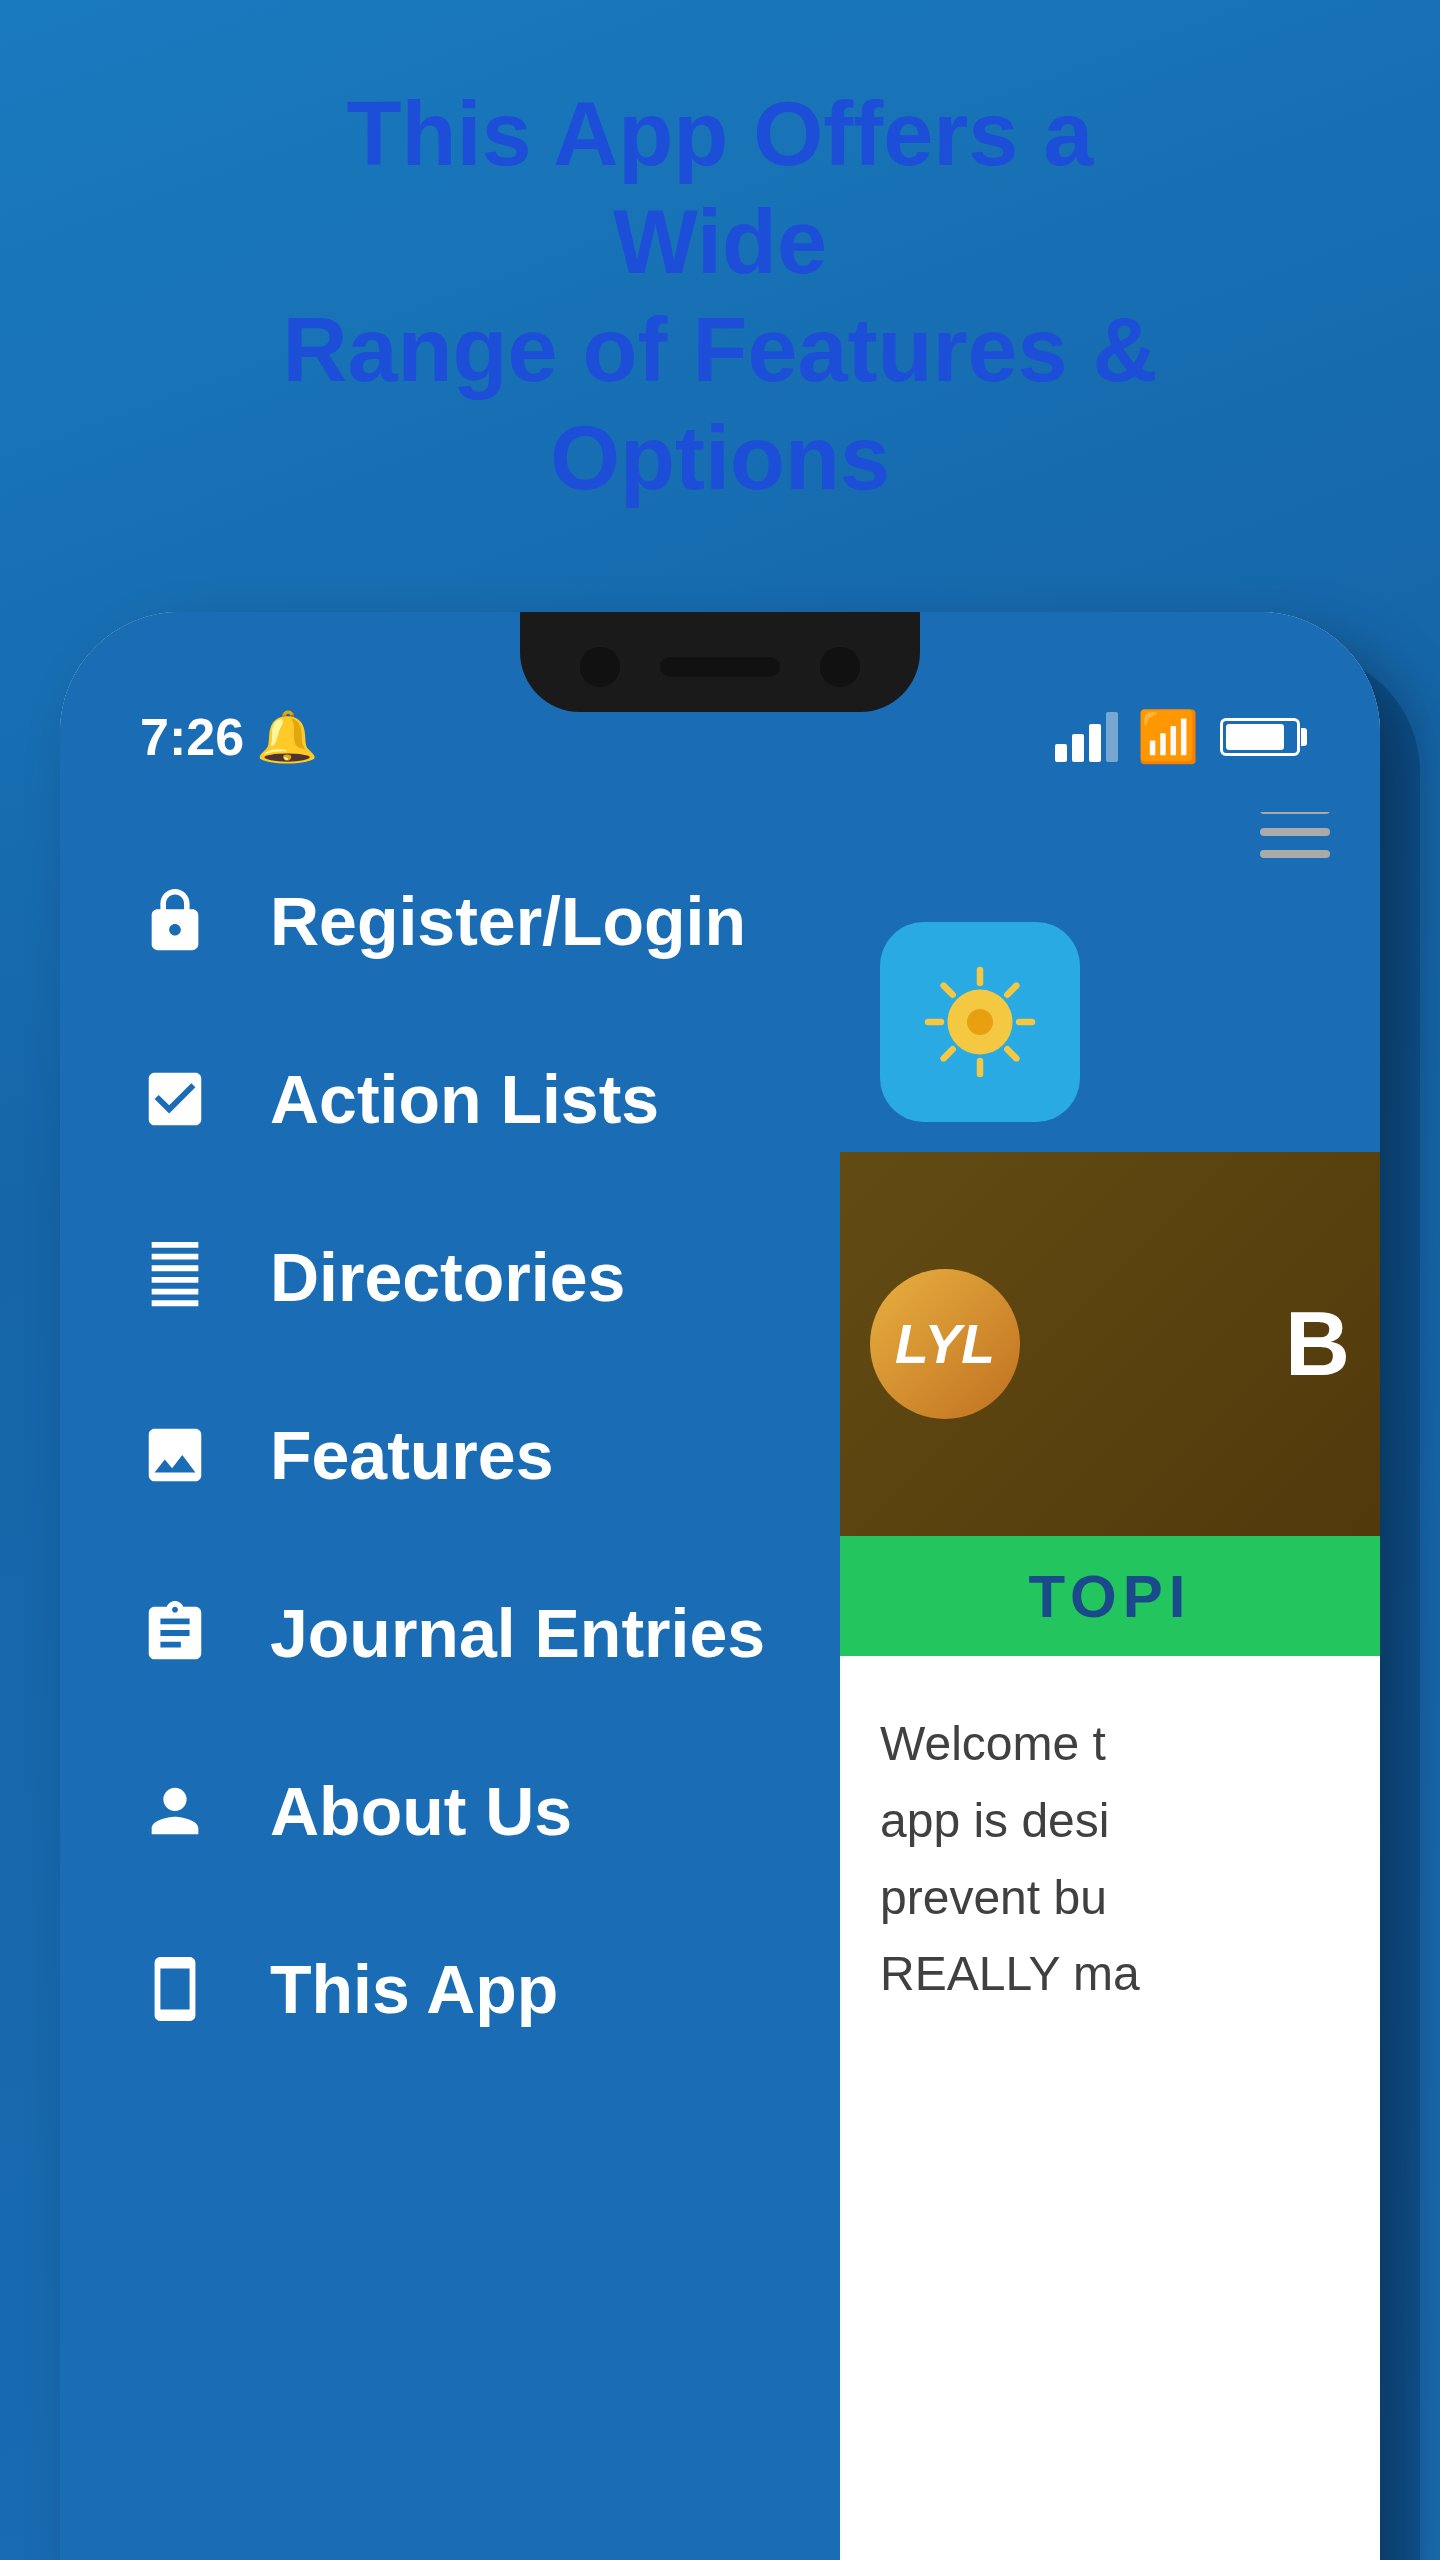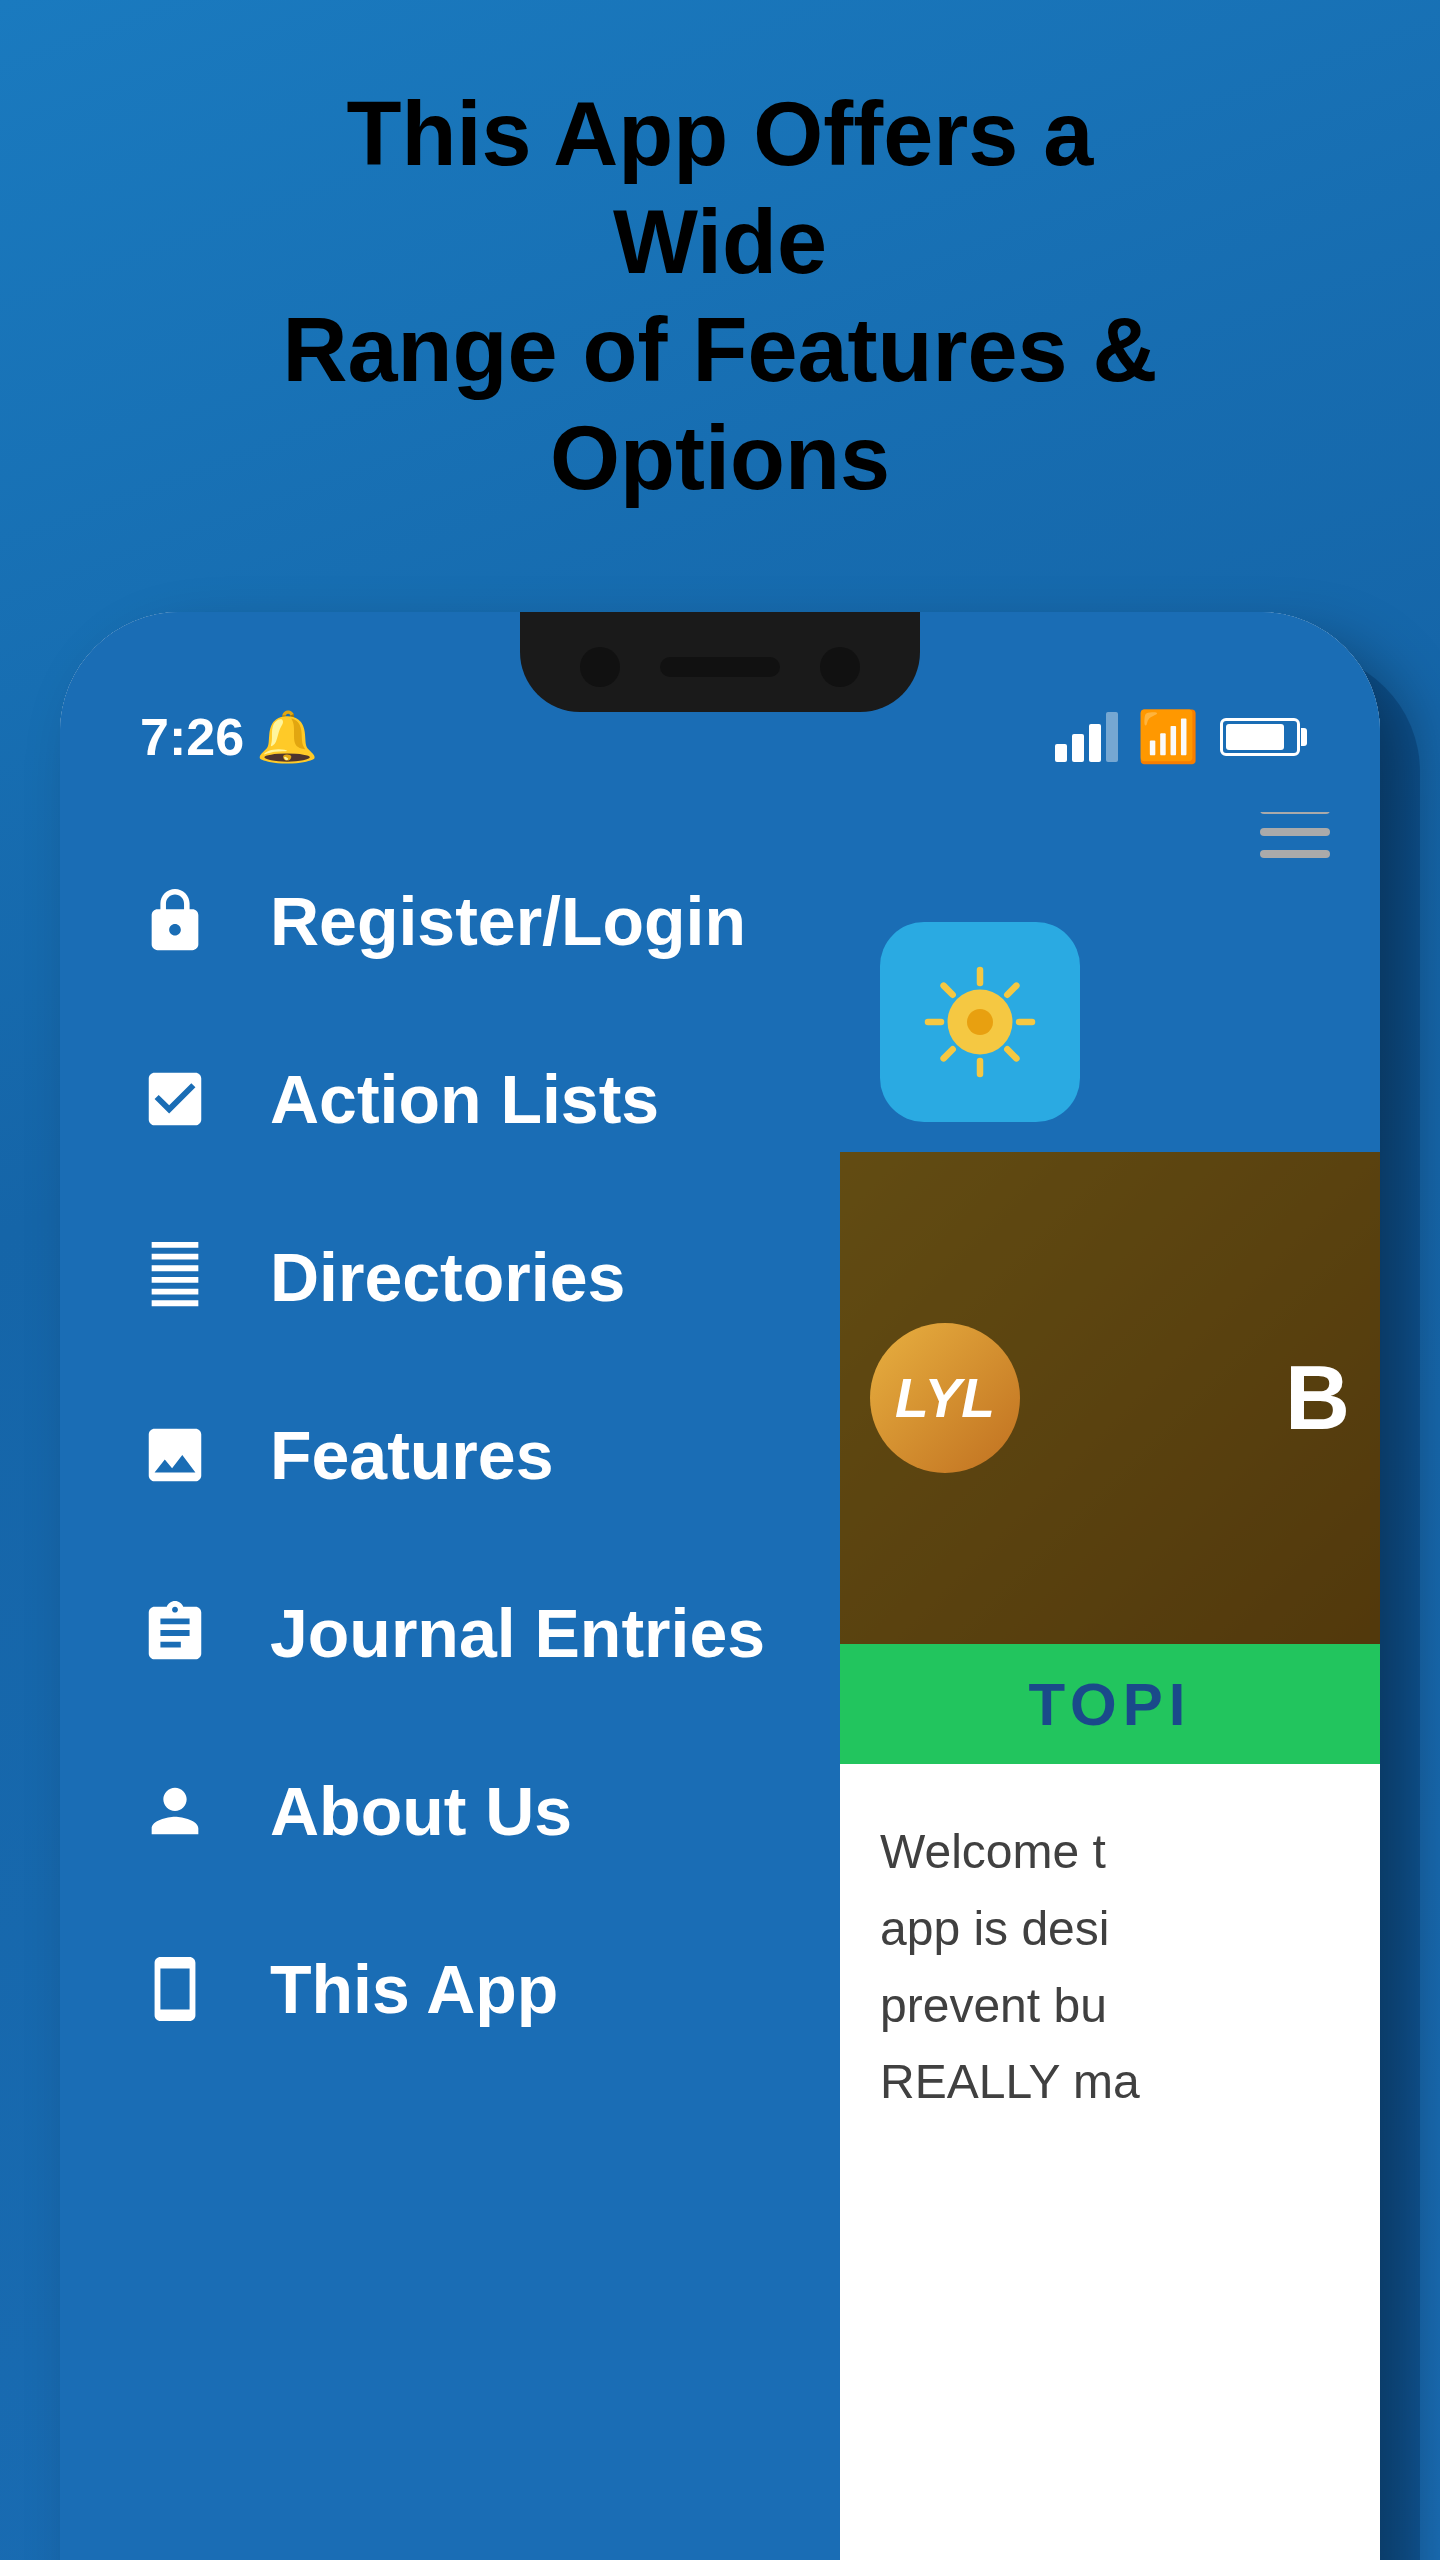--- a/index.html
+++ b/index.html
@@ -10,21 +10,21 @@
       background: linear-gradient(160deg, #1a7abf 0%, #1565a8 40%, #1a6db5 100%);
       display: flex;
       flex-direction: column;
       align-items: center;
       font-family: 'Arial', sans-serif;
       overflow: hidden;
       position: relative;
     }
 
     .header-text {
-      color: #000000;
+      color: #1d4ed8;
       text-align: center;
       margin-top: 80px;
       font-size: 90px;
       font-weight: 700;
       line-height: 1.2;
       width: 900px;
     }
 
     .phone-container {
       position: relative;
@@ -266,21 +266,21 @@
       border-radius: 44px;
       display: flex;
       align-items: center;
       justify-content: center;
       font-size: 120px;
     }
 
     
     .banner-area {
       width: 100%;
-      height: 492px;
+      height: 384px;
       background: linear-gradient(135deg, #c8a020, #a07010);
       display: flex;
       align-items: center;
       justify-content: center;
       position: relative;
       overflow: hidden;
     }
 
     
     .banner-dark {

